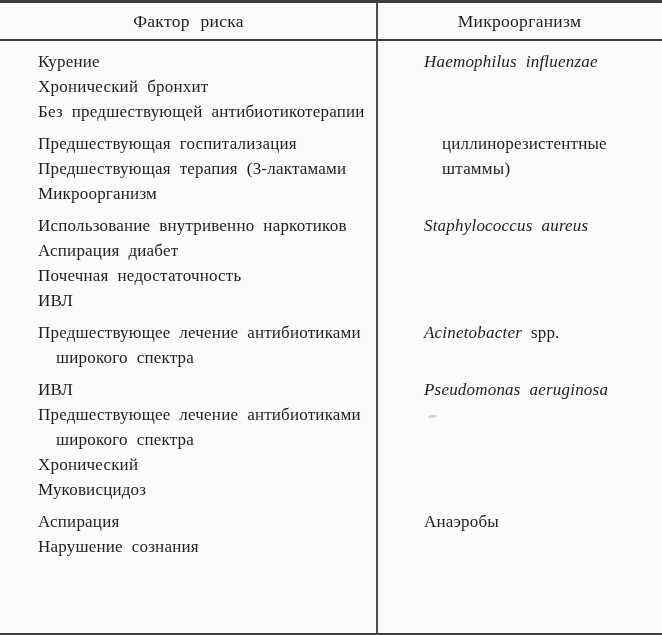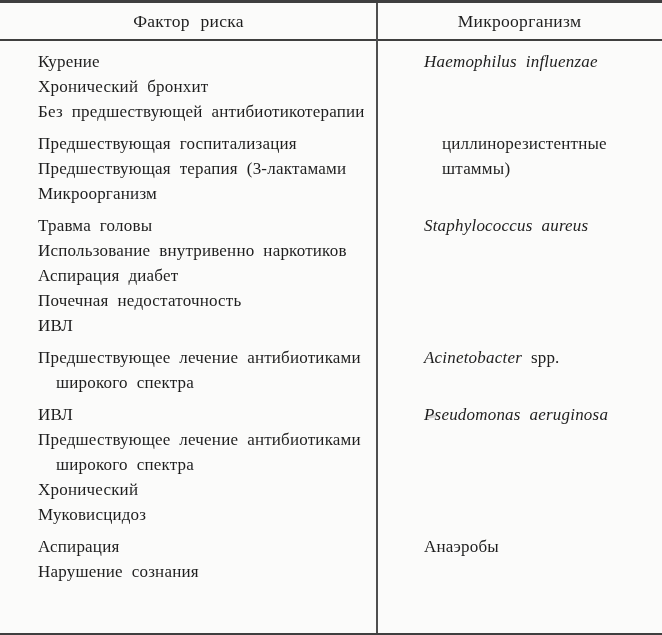--- a/index.html
+++ b/index.html
@@ -112,21 +112,20 @@
           <div class="factor-line">Предшествующая терапия (3-лактамами</div>
           <div class="factor-line">Микроорганизм</div>
         </div>
         <div class="micro-cell">
           <div class="micro-line indent"><span>циллинорезистентные</span></div>
           <div class="micro-line indent"><span>штаммы)</span></div>
         </div>
       </div>
       <div class="table-section">
         <div class="factor-cell">
-          <div class="factor-line">Травма головы</div>
           <div class="factor-line">Использование внутривенно наркотиков</div>
           <div class="factor-line">Аспирация диабет</div>
           <div class="factor-line">Почечная недостаточность</div>
           <div class="factor-line">ИВЛ</div>
         </div>
         <div class="micro-cell">
           <div class="micro-line"><span class="latin-italic">Staphylococcus aureus</span></div>
         </div>
       </div>
       <div class="table-section">

